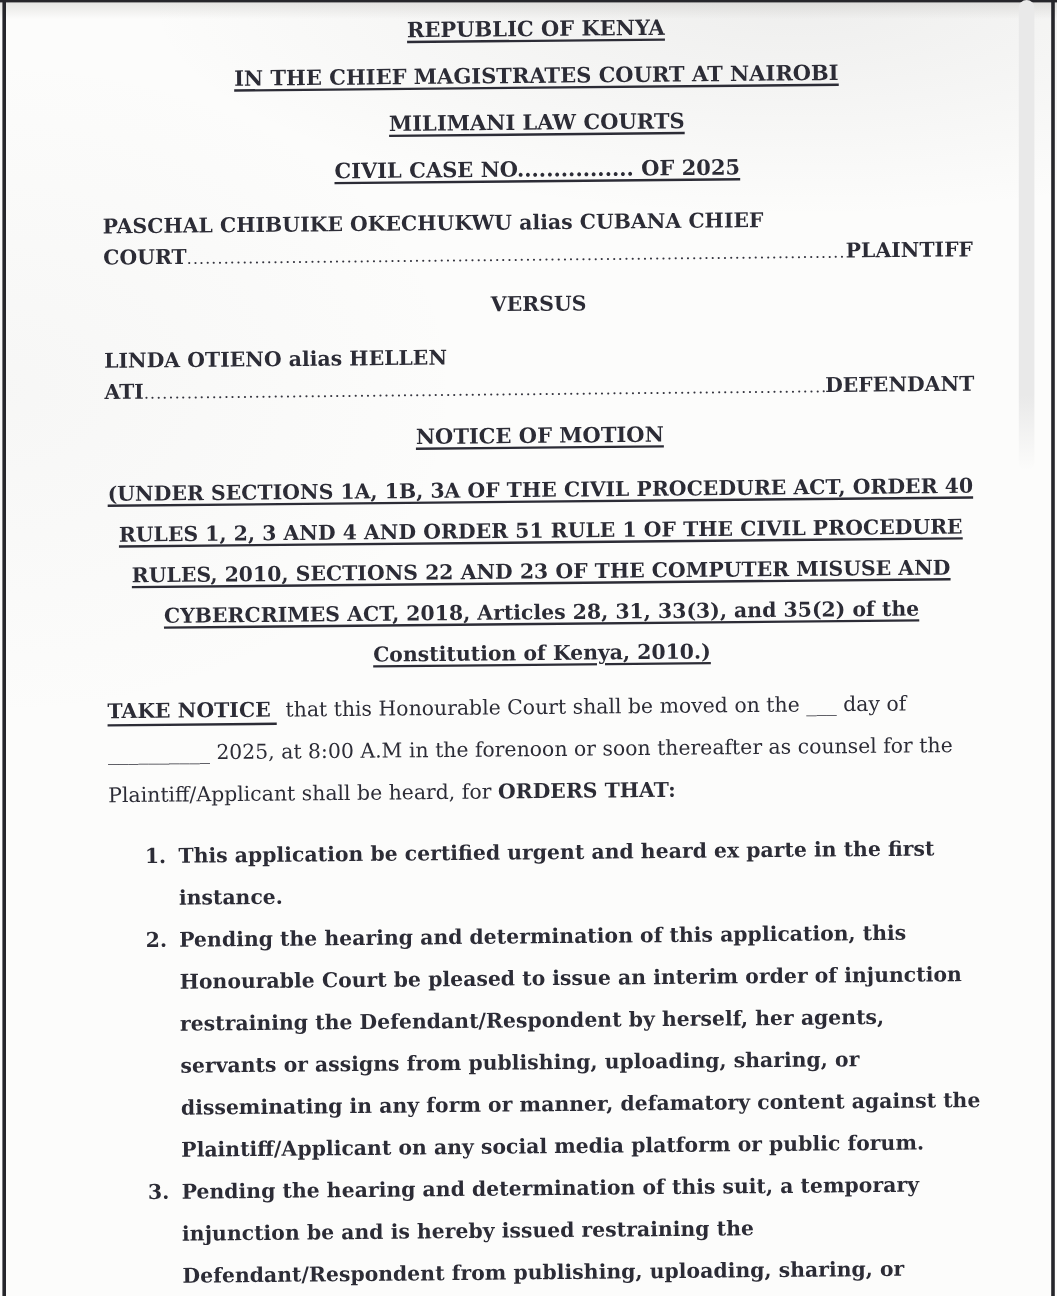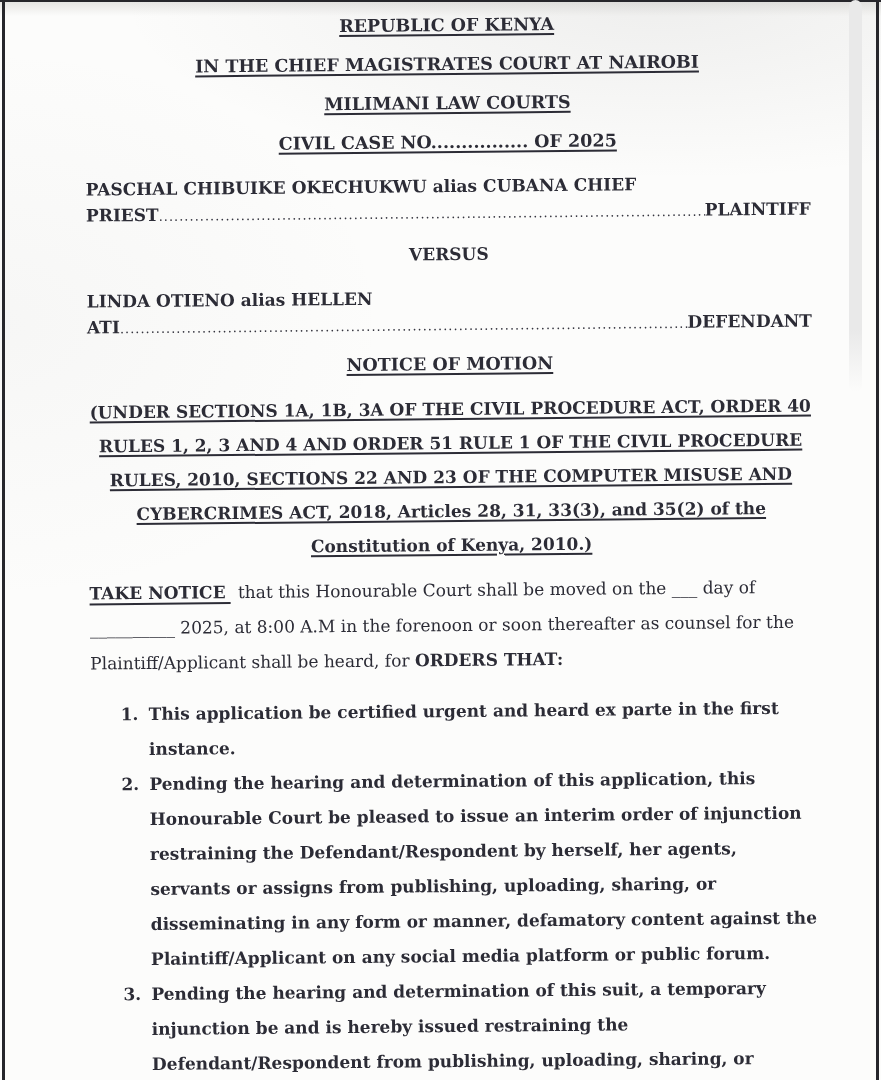--- a/index.html
+++ b/index.html
@@ -129,21 +129,21 @@
   <div class="doc">
 
     <div class="head-line">REPUBLIC OF KENYA</div>
     <div class="head-line">IN THE CHIEF MAGISTRATES COURT AT NAIROBI</div>
     <div class="head-line">MILIMANI LAW COURTS</div>
     <div class="head-line">CIVIL CASE NO................ OF 2025</div>
 
     <div class="party plaintiff">
       <div class="party-line1">PASCHAL CHIBUIKE OKECHUKWU alias CUBANA CHIEF</div>
       <div class="party-row">
-        <span class="party-name">PRIEST</span>
+        <span class="party-name">COURT</span>
         <span class="leader">......................................................................................................................................................</span>
         <span class="party-role">PLAINTIFF</span>
       </div>
     </div>
 
     <div class="versus">VERSUS</div>
 
     <div class="party defendant">
       <div class="party-line1">LINDA OTIENO alias HELLEN</div>
       <div class="party-row">

